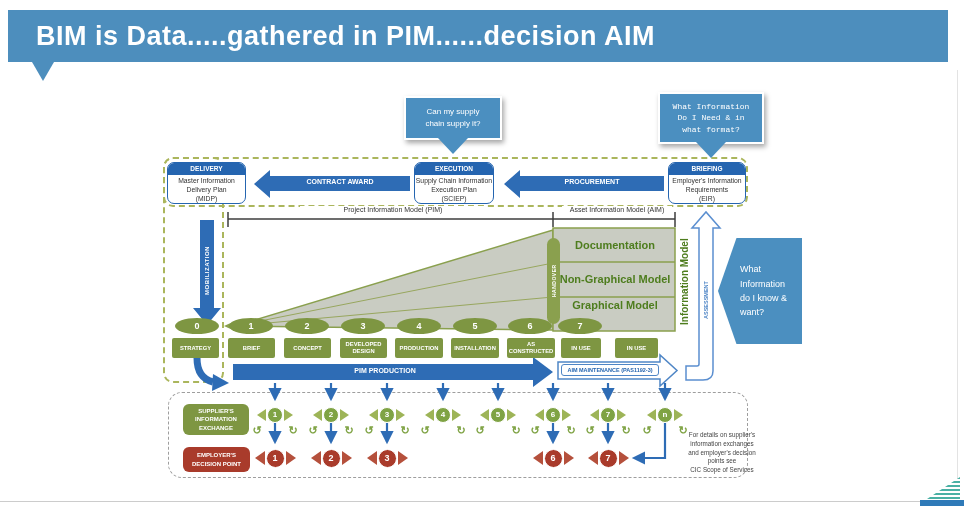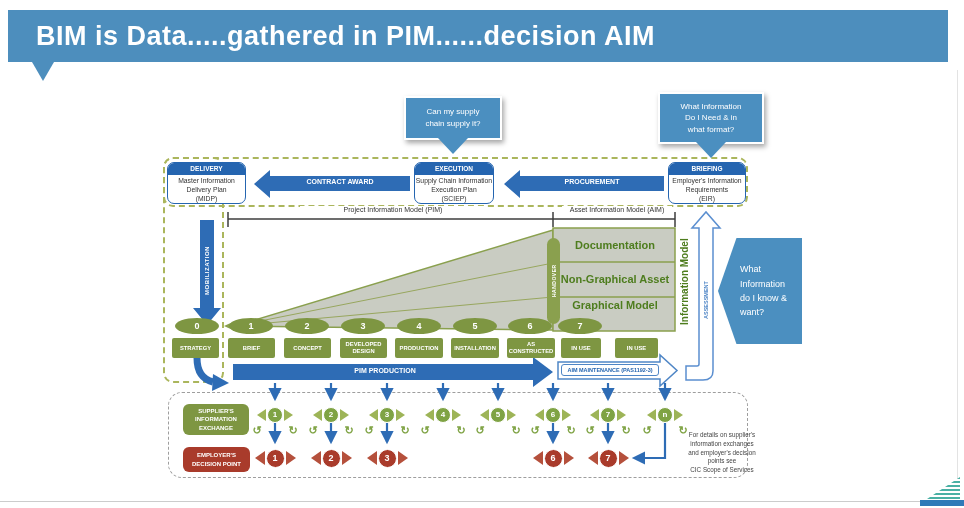--- a/index.html
+++ b/index.html
@@ -11,21 +11,21 @@
   .title-bar{left:8px;top:10px;width:940px;height:52px;background:#4d8ebd;display:flex;align-items:center;}
   .title-text{color:#fff;font-size:27px;font-weight:bold;padding-left:28px;letter-spacing:.5px;}
   .title-pointer{left:32px;top:62px;width:0;height:0;border-left:11px solid transparent;border-right:11px solid transparent;border-top:19px solid #4d8ebd;}
 
   
   .callout{background:#4b8fc0;color:#fff;border:2px solid #fff;box-shadow:2px 3px 5px rgba(0,0,0,.35);
     display:flex;align-items:center;justify-content:center;text-align:center;font-size:8px;line-height:1.45;}
   .callout::after{content:"";position:absolute;left:50%;top:100%;transform:translateX(-50%);
     border:15px solid transparent;border-top:16px solid #4b8fc0;border-bottom:0;}
   .callout-supply{left:404px;top:96px;width:94px;height:40px;}
-  .callout-need{left:658px;top:92px;width:102px;height:48px;}
+  .callout-need{left:658px;top:92px;width:102px;height:48px;font-family:Liberation Mono, monospace;}
   .callout-know{left:718px;top:238px;width:84px;height:106px;background:#4b8fc0;color:#fff;
     clip-path:polygon(22% 0,100% 0,100% 100%,22% 100%,0 50%);
     display:flex;align-items:center;font-size:9px;line-height:1.6;padding-left:22px;box-sizing:border-box;
     filter:drop-shadow(2px 3px 3px rgba(0,0,0,.3));}
 
   
   .dash-olive{border:2px dashed #abb65c;border-radius:10px;box-sizing:border-box;}
   .dash-top{left:163px;top:157px;width:585px;height:50px;}
   .dash-left{left:163px;top:157px;width:61px;height:226px;}
   .dash-gray{left:168px;top:392px;width:580px;height:86px;border:1.5px dashed #9e9e9e;border-radius:14px;box-sizing:border-box;}
@@ -199,21 +199,21 @@
 
 <div class="abs span-label lbl-pim-span">Project Information Model (PIM)</div>
 <div class="abs span-label lbl-aim-span">Asset Information Model (AIM)</div>
 
 <div class="abs vert lbl-mobilization">MOBILIZATION</div>
 <div class="abs vert lbl-infomodel">Information Model</div>
 <div class="abs vert lbl-assessment">ASSESSMENT</div>
 <div class="abs vert handover">HANDOVER</div>
 
 <div class="abs band-label band-doc">Documentation</div>
-<div class="abs band-label band-ngd">Non-Graphical Asset</div>
+<div class="abs band-label band-ngd">Non-Graphical Model</div>
 <div class="abs band-label band-gm">Graphical Model</div>
 
 <div class="abs oval" style="left:175px">0</div>
 <div class="abs oval" style="left:229px">1</div>
 <div class="abs oval" style="left:285px">2</div>
 <div class="abs oval" style="left:341px">3</div>
 <div class="abs oval" style="left:397px">4</div>
 <div class="abs oval" style="left:453px">5</div>
 <div class="abs oval" style="left:508px">6</div>
 <div class="abs oval" style="left:558px">7</div>

